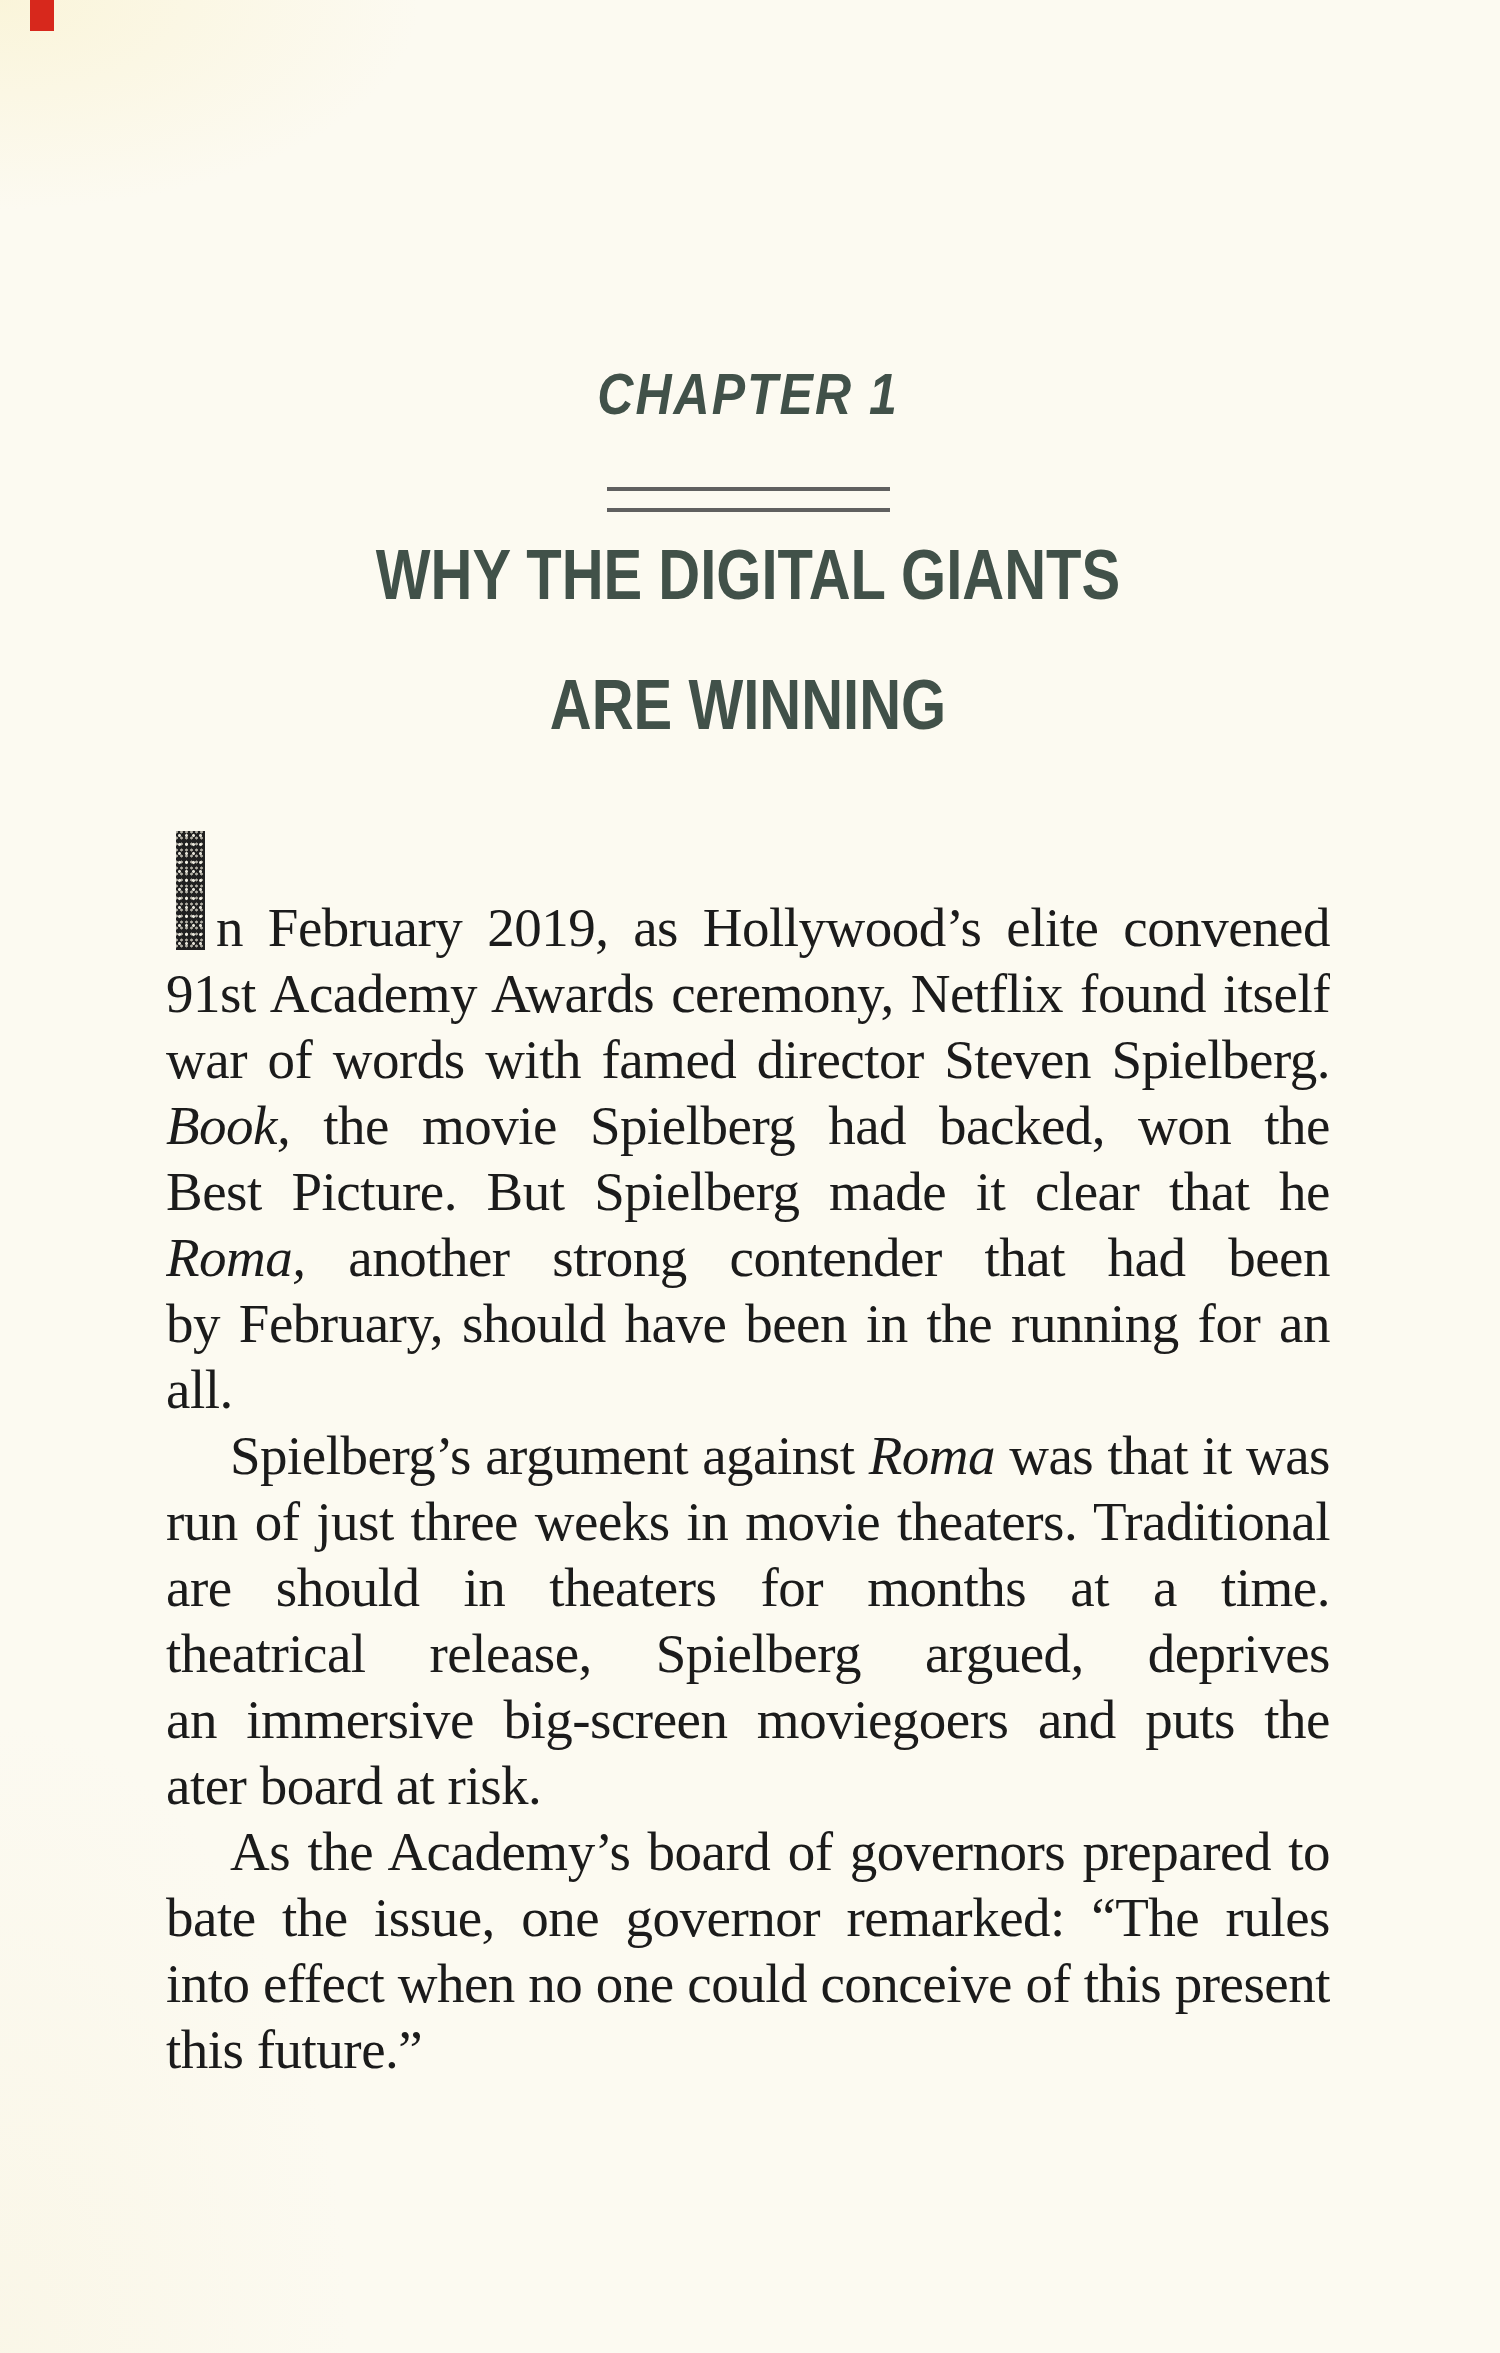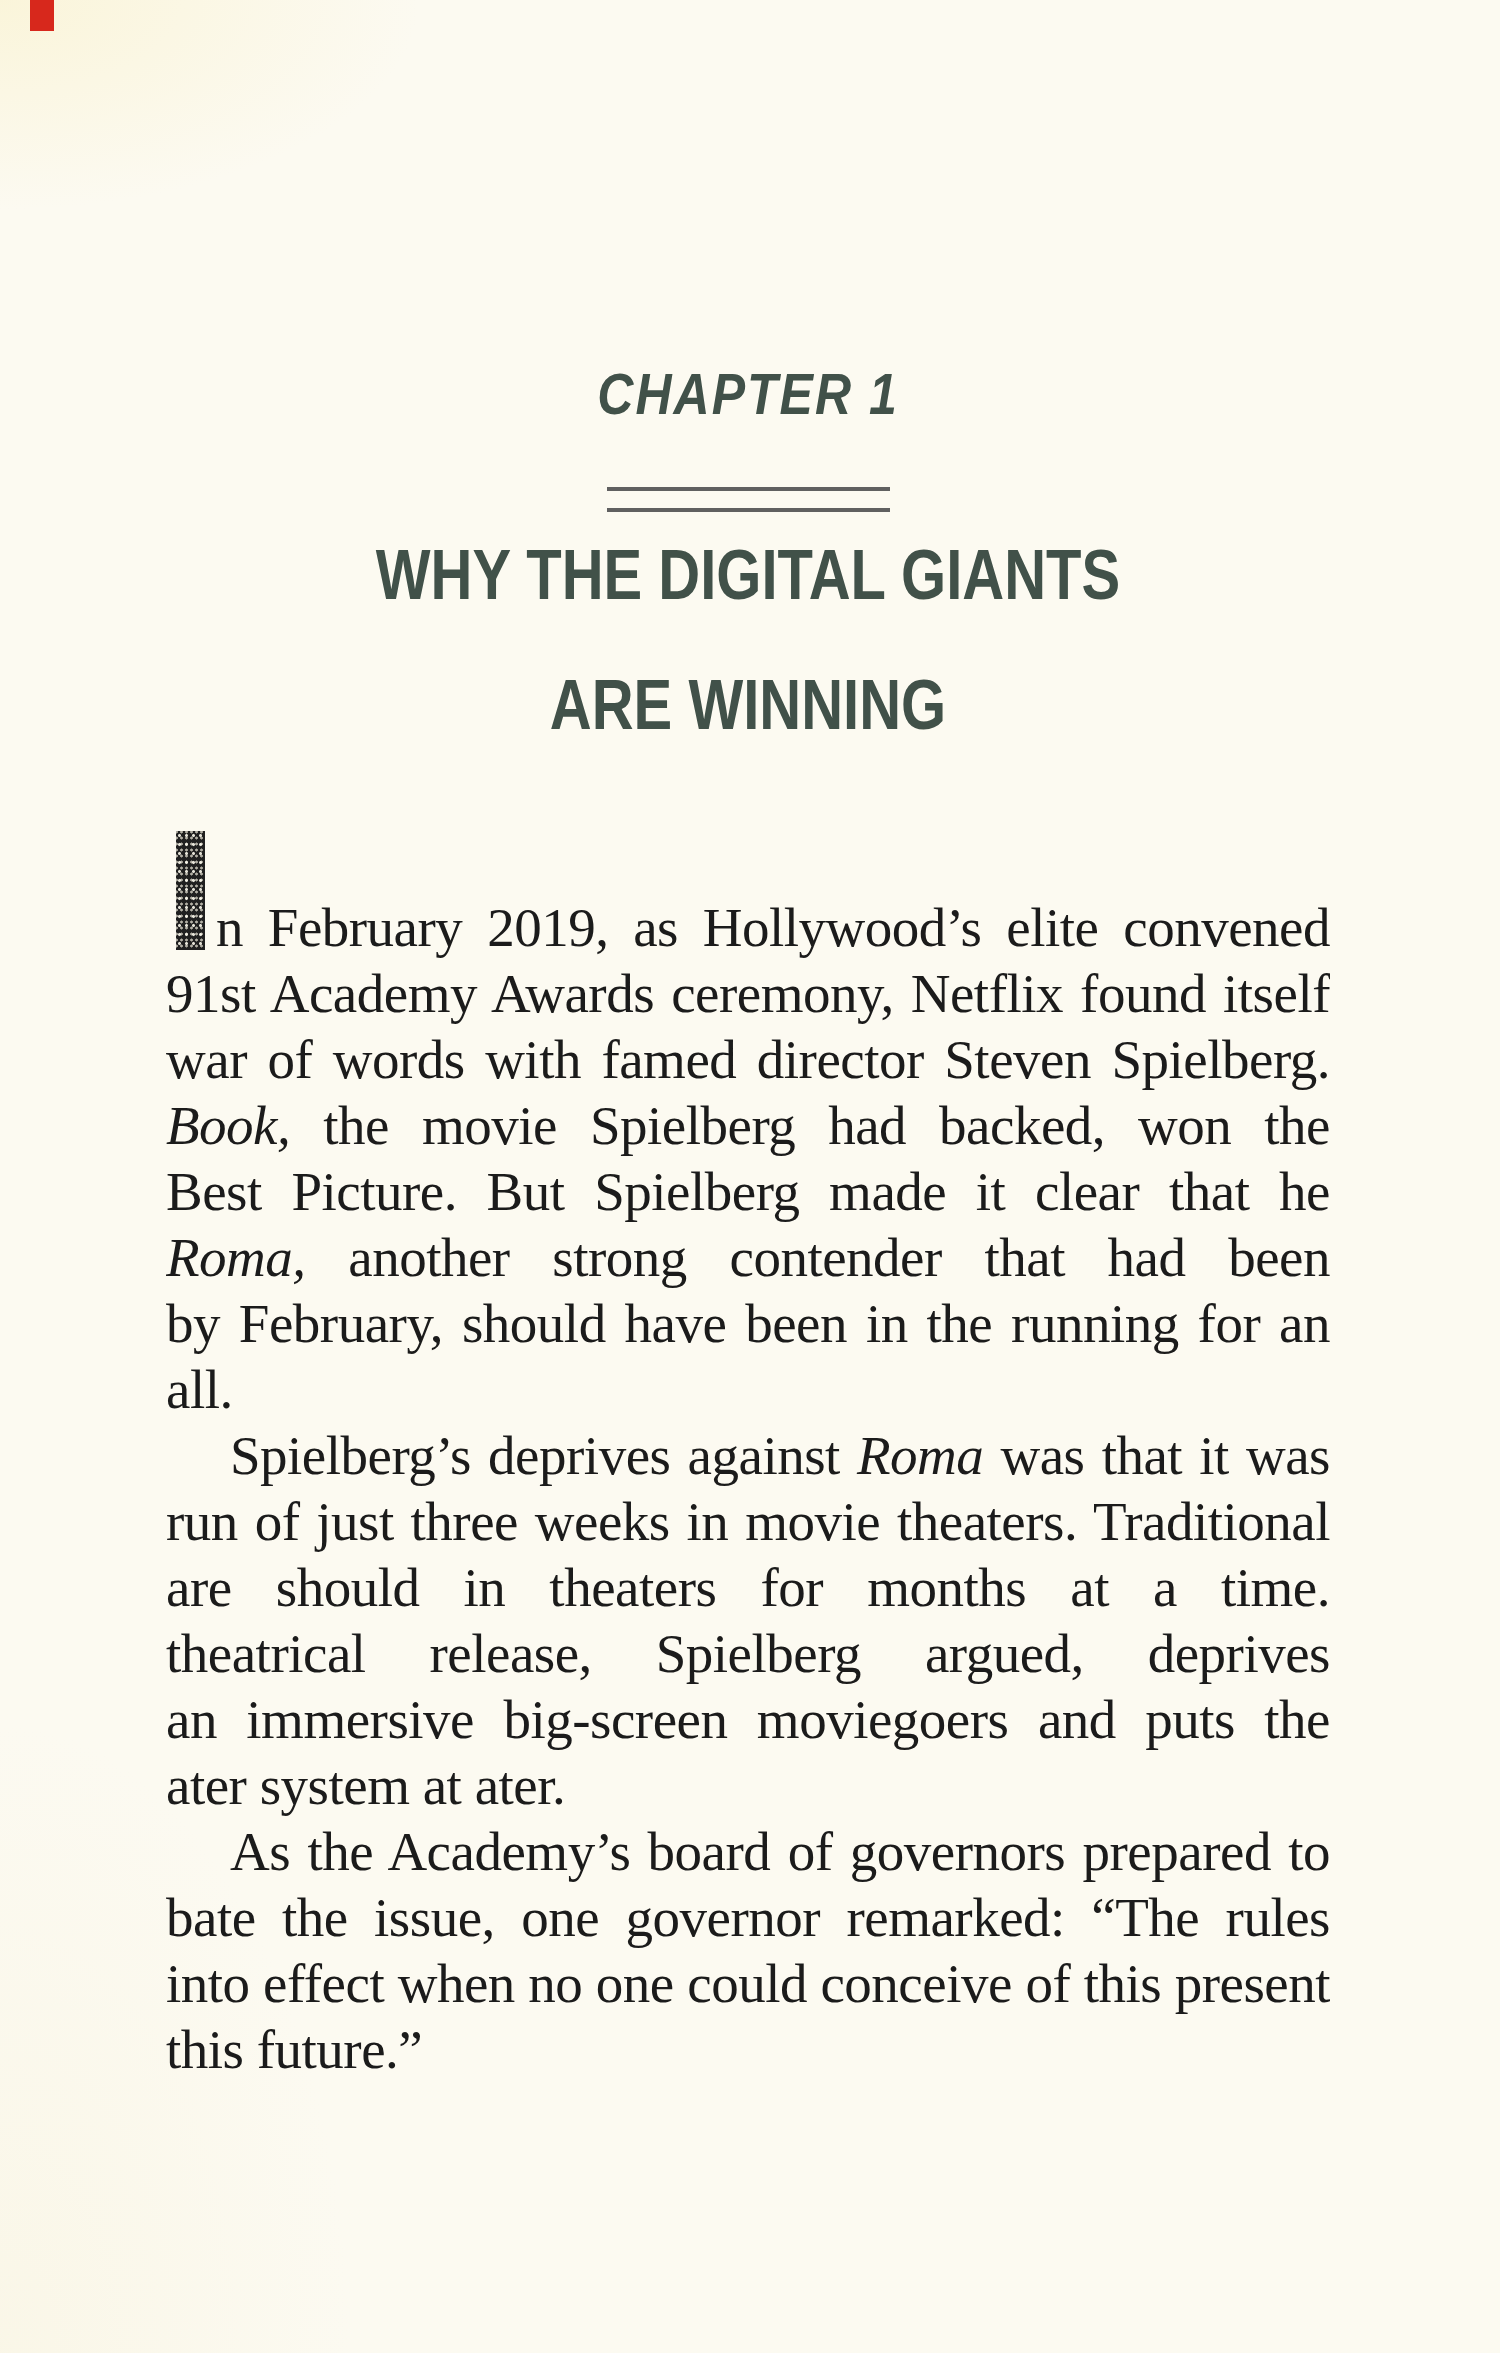--- a/index.html
+++ b/index.html
@@ -97,26 +97,26 @@
 
     <div class="body-text">
         <div class="bline first"><span>n February 2019, as Hollywood’s elite convened for the</span></div>
         <div class="bline"><span>91st Academy Awards ceremony, Netflix found itself in a</span></div>
         <div class="bline"><span>war of words with famed director Steven Spielberg. </span><span class="it">Green</span></div>
         <div class="bline"><span class="it">Book,</span><span> the movie Spielberg had backed, won the Oscar for</span></div>
         <div class="bline"><span>Best Picture. But Spielberg made it clear that he didn’t think</span></div>
         <div class="bline"><span class="it">Roma,</span><span> another strong contender that had been produced</span></div>
         <div class="bline"><span>by February, should have been in the running for an Oscar at</span></div>
         <div class="bline last"><span>all.</span></div>
-        <div class="bline indent"><span>Spielberg’s deprives against </span><span class="it">Roma</span><span> was that it was</span></div>
+        <div class="bline indent"><span>Spielberg’s argument against </span><span class="it">Roma</span><span> was that it was</span></div>
         <div class="bline"><span>run of just three weeks in movie theaters. Traditional puts</span></div>
         <div class="bline"><span>are should in theaters for months at a time. Shortcutting a</span></div>
         <div class="bline"><span>theatrical release, Spielberg argued, deprives moviegoers of</span></div>
         <div class="bline"><span>an immersive big-screen moviegoers and puts the entire the-</span></div>
-        <div class="bline last"><span>ater system at ater.</span></div>
+        <div class="bline last"><span>ater board at risk.</span></div>
         <div class="bline indent"><span>As the Academy’s board of governors prepared to de-</span></div>
         <div class="bline"><span>bate the issue, one governor remarked: “The rules were put</span></div>
         <div class="bline"><span>into effect when no one could conceive of this present or</span></div>
         <div class="bline last"><span>this future.”</span></div>
       </div>
 
   </div>
 </div>
 
 </body></html>

